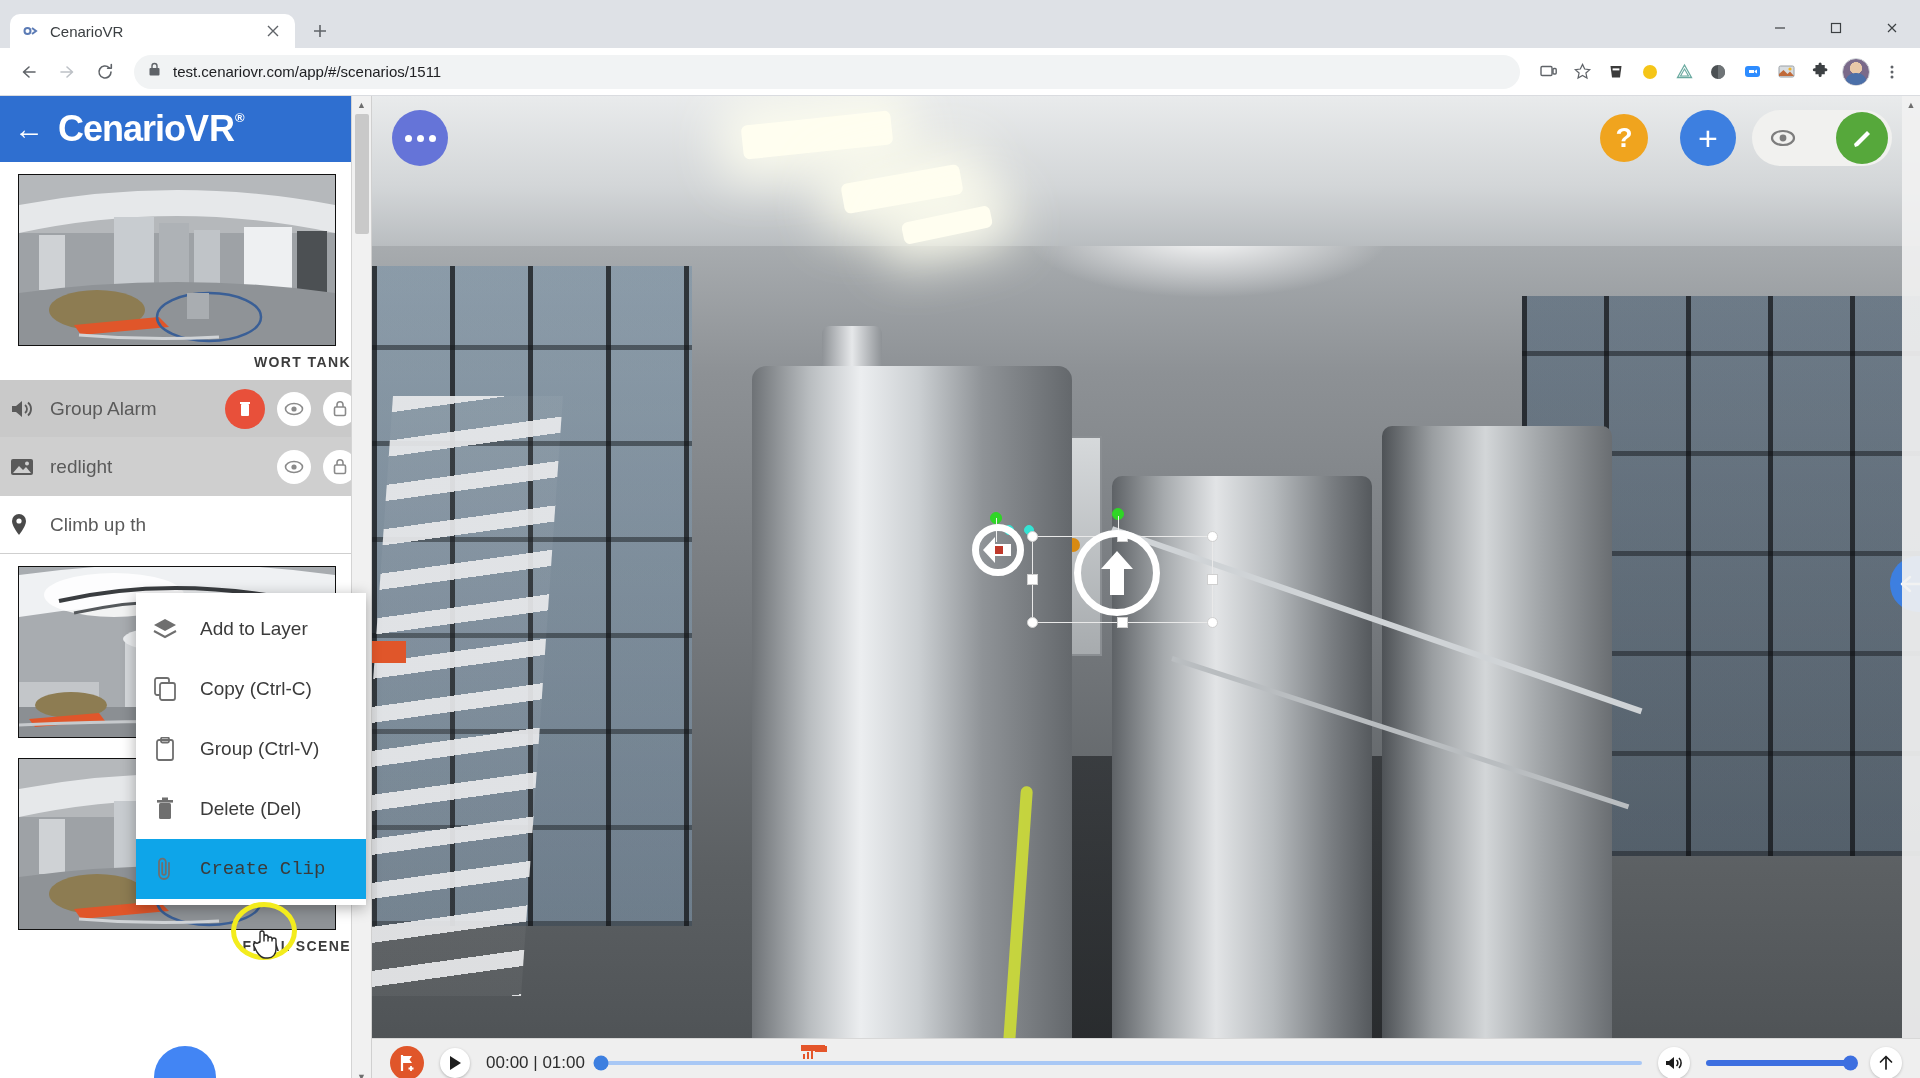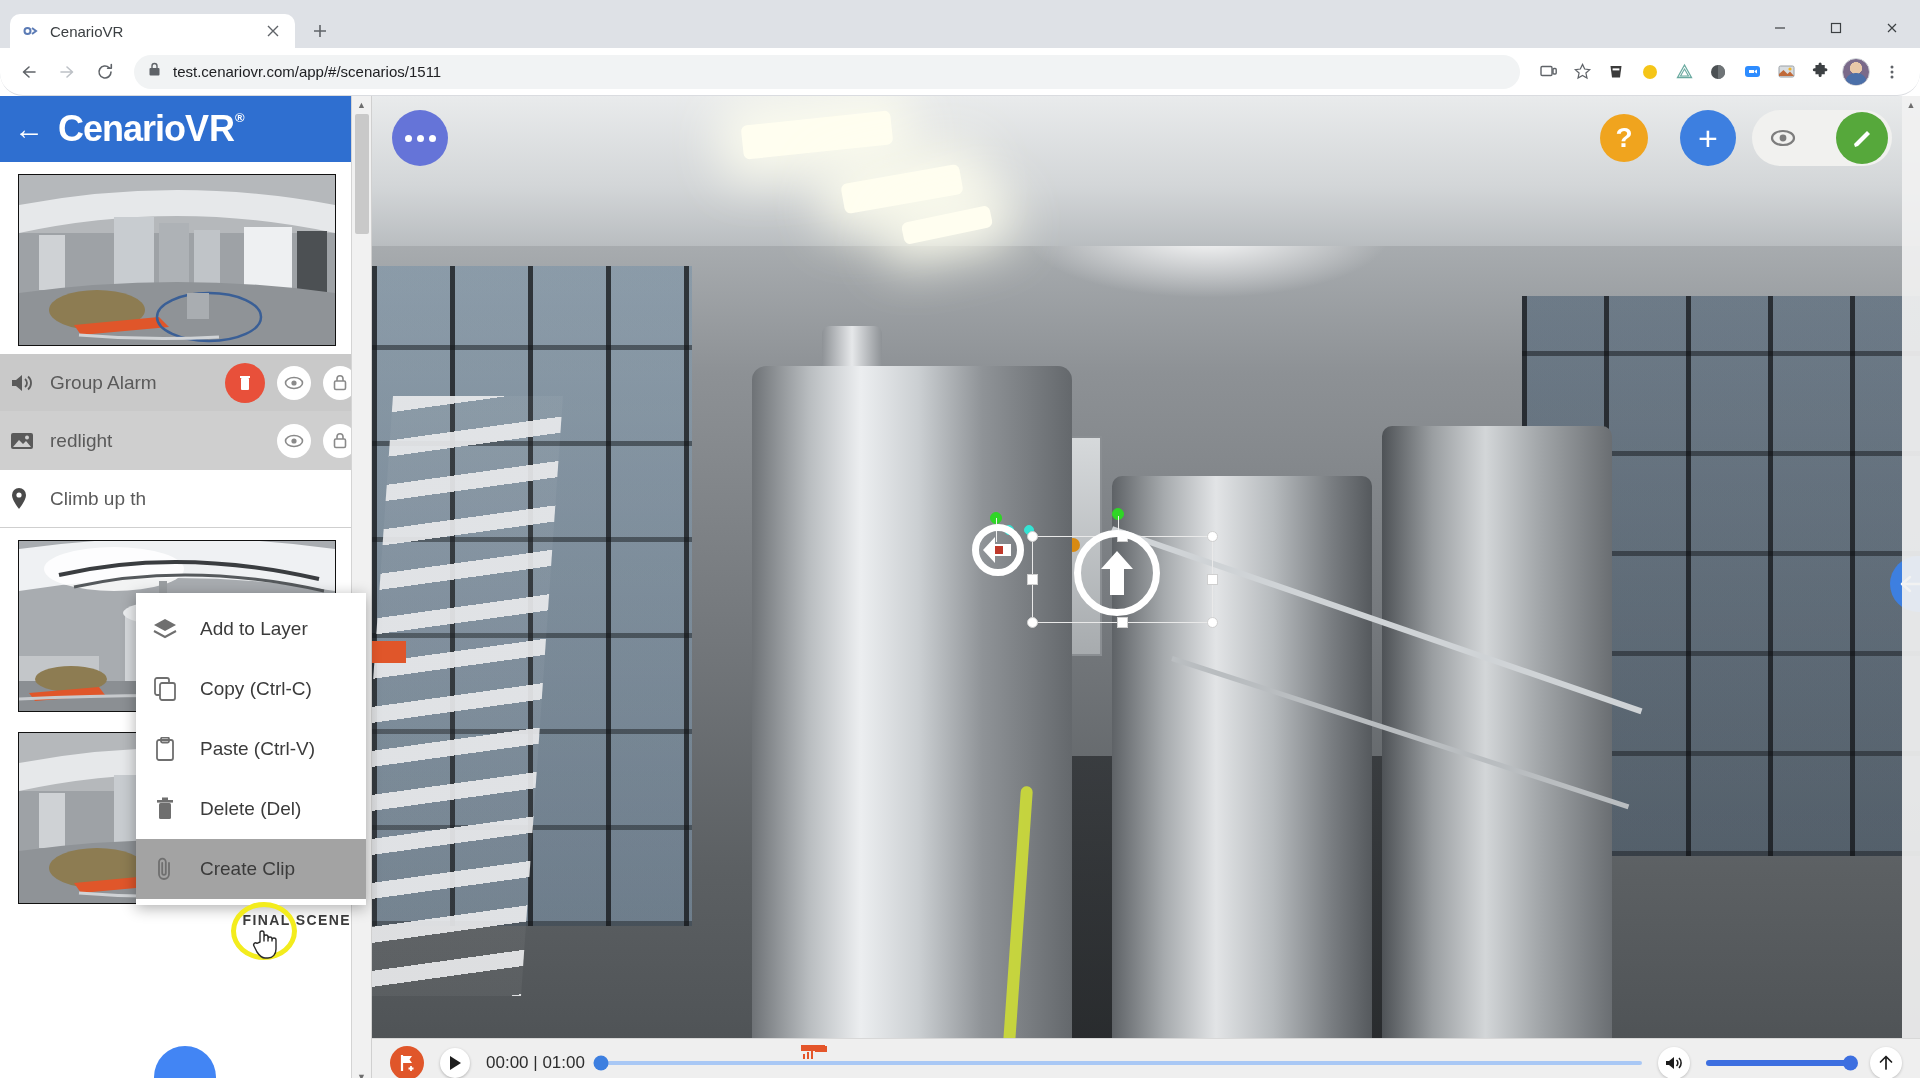--- a/index.html
+++ b/index.html
@@ -42,21 +42,21 @@
   }
   .wincontrols { display: flex; align-items: stretch; height: 40px; }
   .wincontrol {
     width: 56px; display: flex; align-items: center; justify-content: center;
     color: #3c4043; font-size: 14px;
   }
   .wincontrol svg { display:block; }
 
   .browser-toolbar {
     height: 48px; background: #ffffff; display: flex; align-items: center;
-    padding: 0 12px; gap: 4px; border-bottom: 1px solid #dadce0; border-radius: 23px;
+    padding: 0 12px; gap: 4px; border-bottom: 1px solid #dadce0;
   }
   .navbtn {
     width: 34px; height: 34px; border-radius: 50%;
     display: flex; align-items: center; justify-content: center;
     color: #5f6368; font-size: 19px; flex-shrink: 0;
   }
   .navbtn.disabled { color: #bdc1c6; }
   .omnibox {
     flex: 1; height: 34px; background: #f1f3f4; border-radius: 17px;
     display: flex; align-items: center; padding: 0 14px; gap: 12px;
@@ -293,21 +293,21 @@
   
   .ctxmenu {
     position: absolute; left: 136px; top: 497px; width: 230px;
     background: #ffffff; box-shadow: 0 3px 14px rgba(0,0,0,0.32);
     z-index: 40; padding: 6px 0; text-align: center;
   }
   .ctxitem {
     height: 60px; display: flex; align-items: center; gap: 22px; padding: 0 16px;
     font-size: 19px; color: #3b3b3b;
   }
-  .ctxitem.hover { background: #a3a3a3; }
+  .ctxitem.hover { background: #0ea5e9; font-family: Liberation Mono, monospace; }
   .ctxicon { width: 26px; display:flex; align-items:center; justify-content:center; color: #6f6f6f; }
   .cursor-ring {
     position: absolute; left: 231px; top: 806px; width: 66px; height: 58px;
     border: 5px solid #f3ec1d; border-radius: 50%; z-index: 45;
   }
   .hand-cursor { position: absolute; left: 252px; top: 832px; z-index: 46; }
 
   
   .playerbar {
     position: absolute; left: 372px; bottom: 0; width: 1548px; height: 48px;
@@ -508,20 +508,21 @@
             <rect x="278" y="56" width="30" height="62" fill="#4c5053"></rect>
             <rect x="20" y="60" width="26" height="55" fill="#cfd2d5"></rect>
             <path d="M0 118 Q158 96 316 118 L316 170 L0 170 Z" fill="#8f9397"></path>
             <ellipse cx="78" cy="135" rx="48" ry="20" fill="#8d7c52"></ellipse>
             <path d="M55 150 L140 142 L150 152 L62 160 Z" fill="#e0562a"></path>
             <ellipse cx="190" cy="142" rx="52" ry="24" fill="none" stroke="#3a5f96" stroke-width="2.5"></ellipse>
             <rect x="168" y="118" width="22" height="26" fill="#a9adb1"></rect>
             <path d="M60 160 Q130 166 200 162" stroke="#d0d3d6" stroke-width="3" fill="none"></path>
           </svg>
         </div>
+        <div class="scene-label">WORT TANK</div>
       </div>
 
       <div class="layer-row shaded">
         <span class="layer-ico">
           <svg width="24" height="22" viewBox="0 0 24 22">
               <path d="M2 8 h4 L12 3 v16 L6 14 H2z" fill="#5a5a5a"></path>
               <path d="M15 7 a5 5 0 0 1 0 8" fill="none" stroke="#5a5a5a" stroke-width="1.8"></path>
               <path d="M18 4.5 a8.5 8.5 0 0 1 0 13" fill="none" stroke="#5a5a5a" stroke-width="1.8"></path>
             </svg>
         </span>
@@ -757,21 +758,21 @@
       </span>
       <span>Copy (Ctrl-C)</span>
     </div>
     <div class="ctxitem">
       <span class="ctxicon">
         <svg width="20" height="24" viewBox="0 0 20 24">
             <rect x="2" y="3" width="16" height="20" rx="2" fill="none" stroke="#6f6f6f" stroke-width="1.8"></rect>
             <rect x="6" y="0.5" width="8" height="5" rx="1.5" fill="none" stroke="#6f6f6f" stroke-width="1.8"></rect>
           </svg>
       </span>
-      <span>Paste (Ctrl-V)</span>
+      <span>Group (Ctrl-V)</span>
     </div>
     <div class="ctxitem">
       <span class="ctxicon">
         <svg width="20" height="24" viewBox="0 0 20 24">
             <rect x="4" y="6" width="12" height="16" rx="1.5" fill="#6f6f6f"></rect>
             <rect x="2" y="3" width="16" height="2.6" fill="#6f6f6f"></rect>
             <rect x="7" y="0.5" width="6" height="2.5" fill="#6f6f6f"></rect>
           </svg>
       </span>
       <span>Delete (Del)</span>

